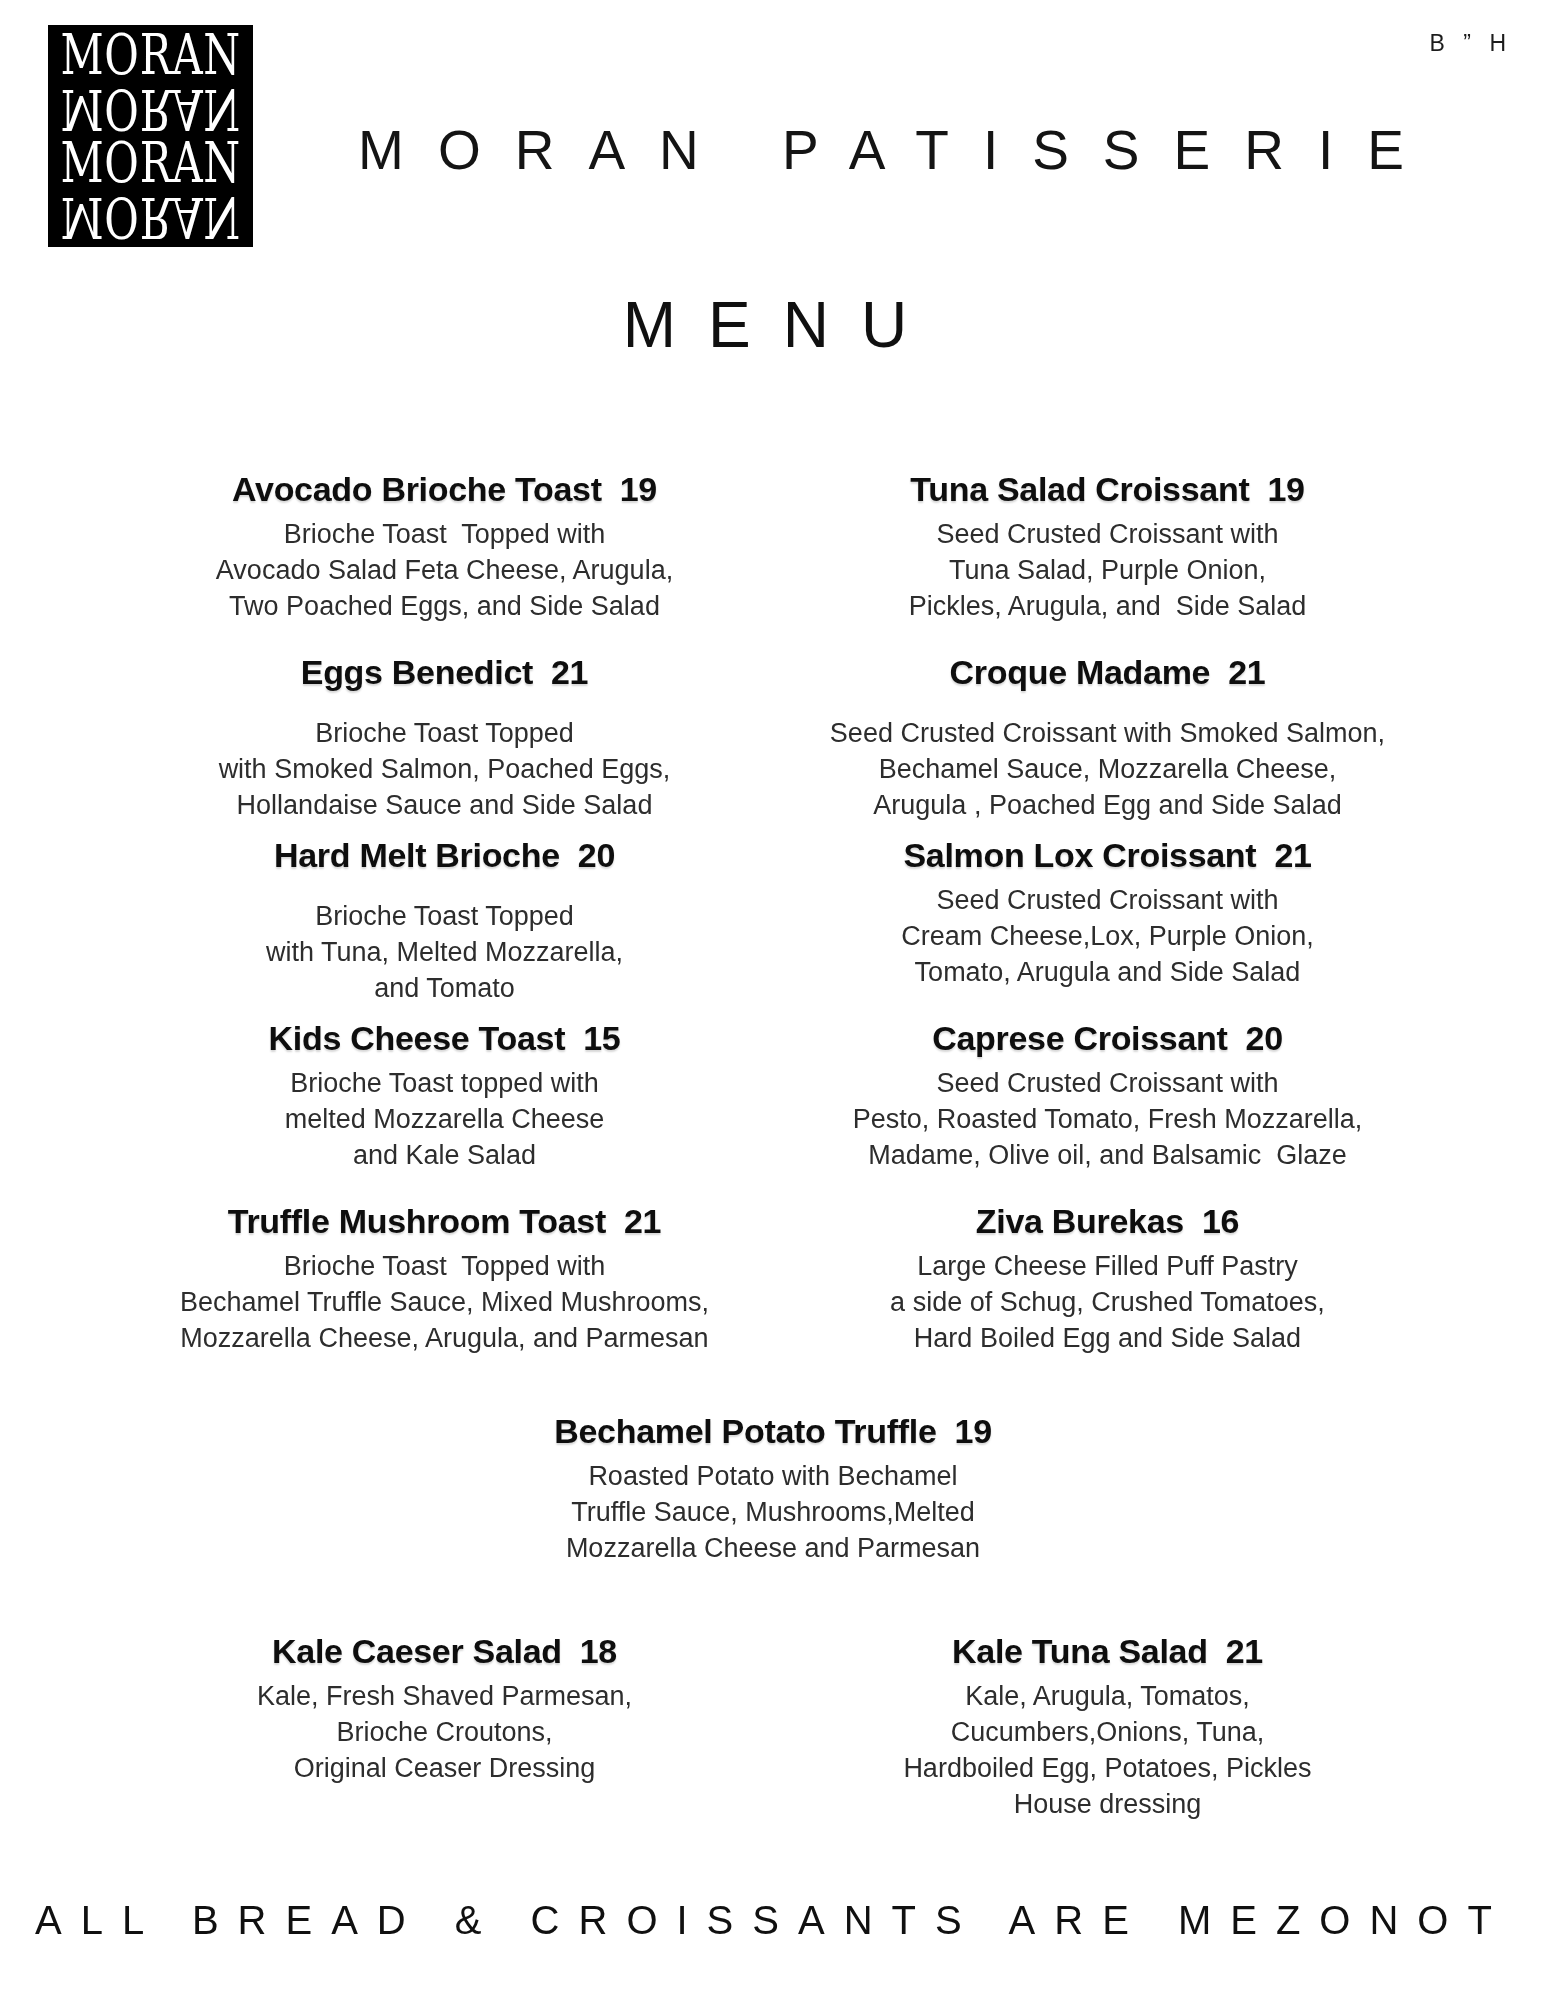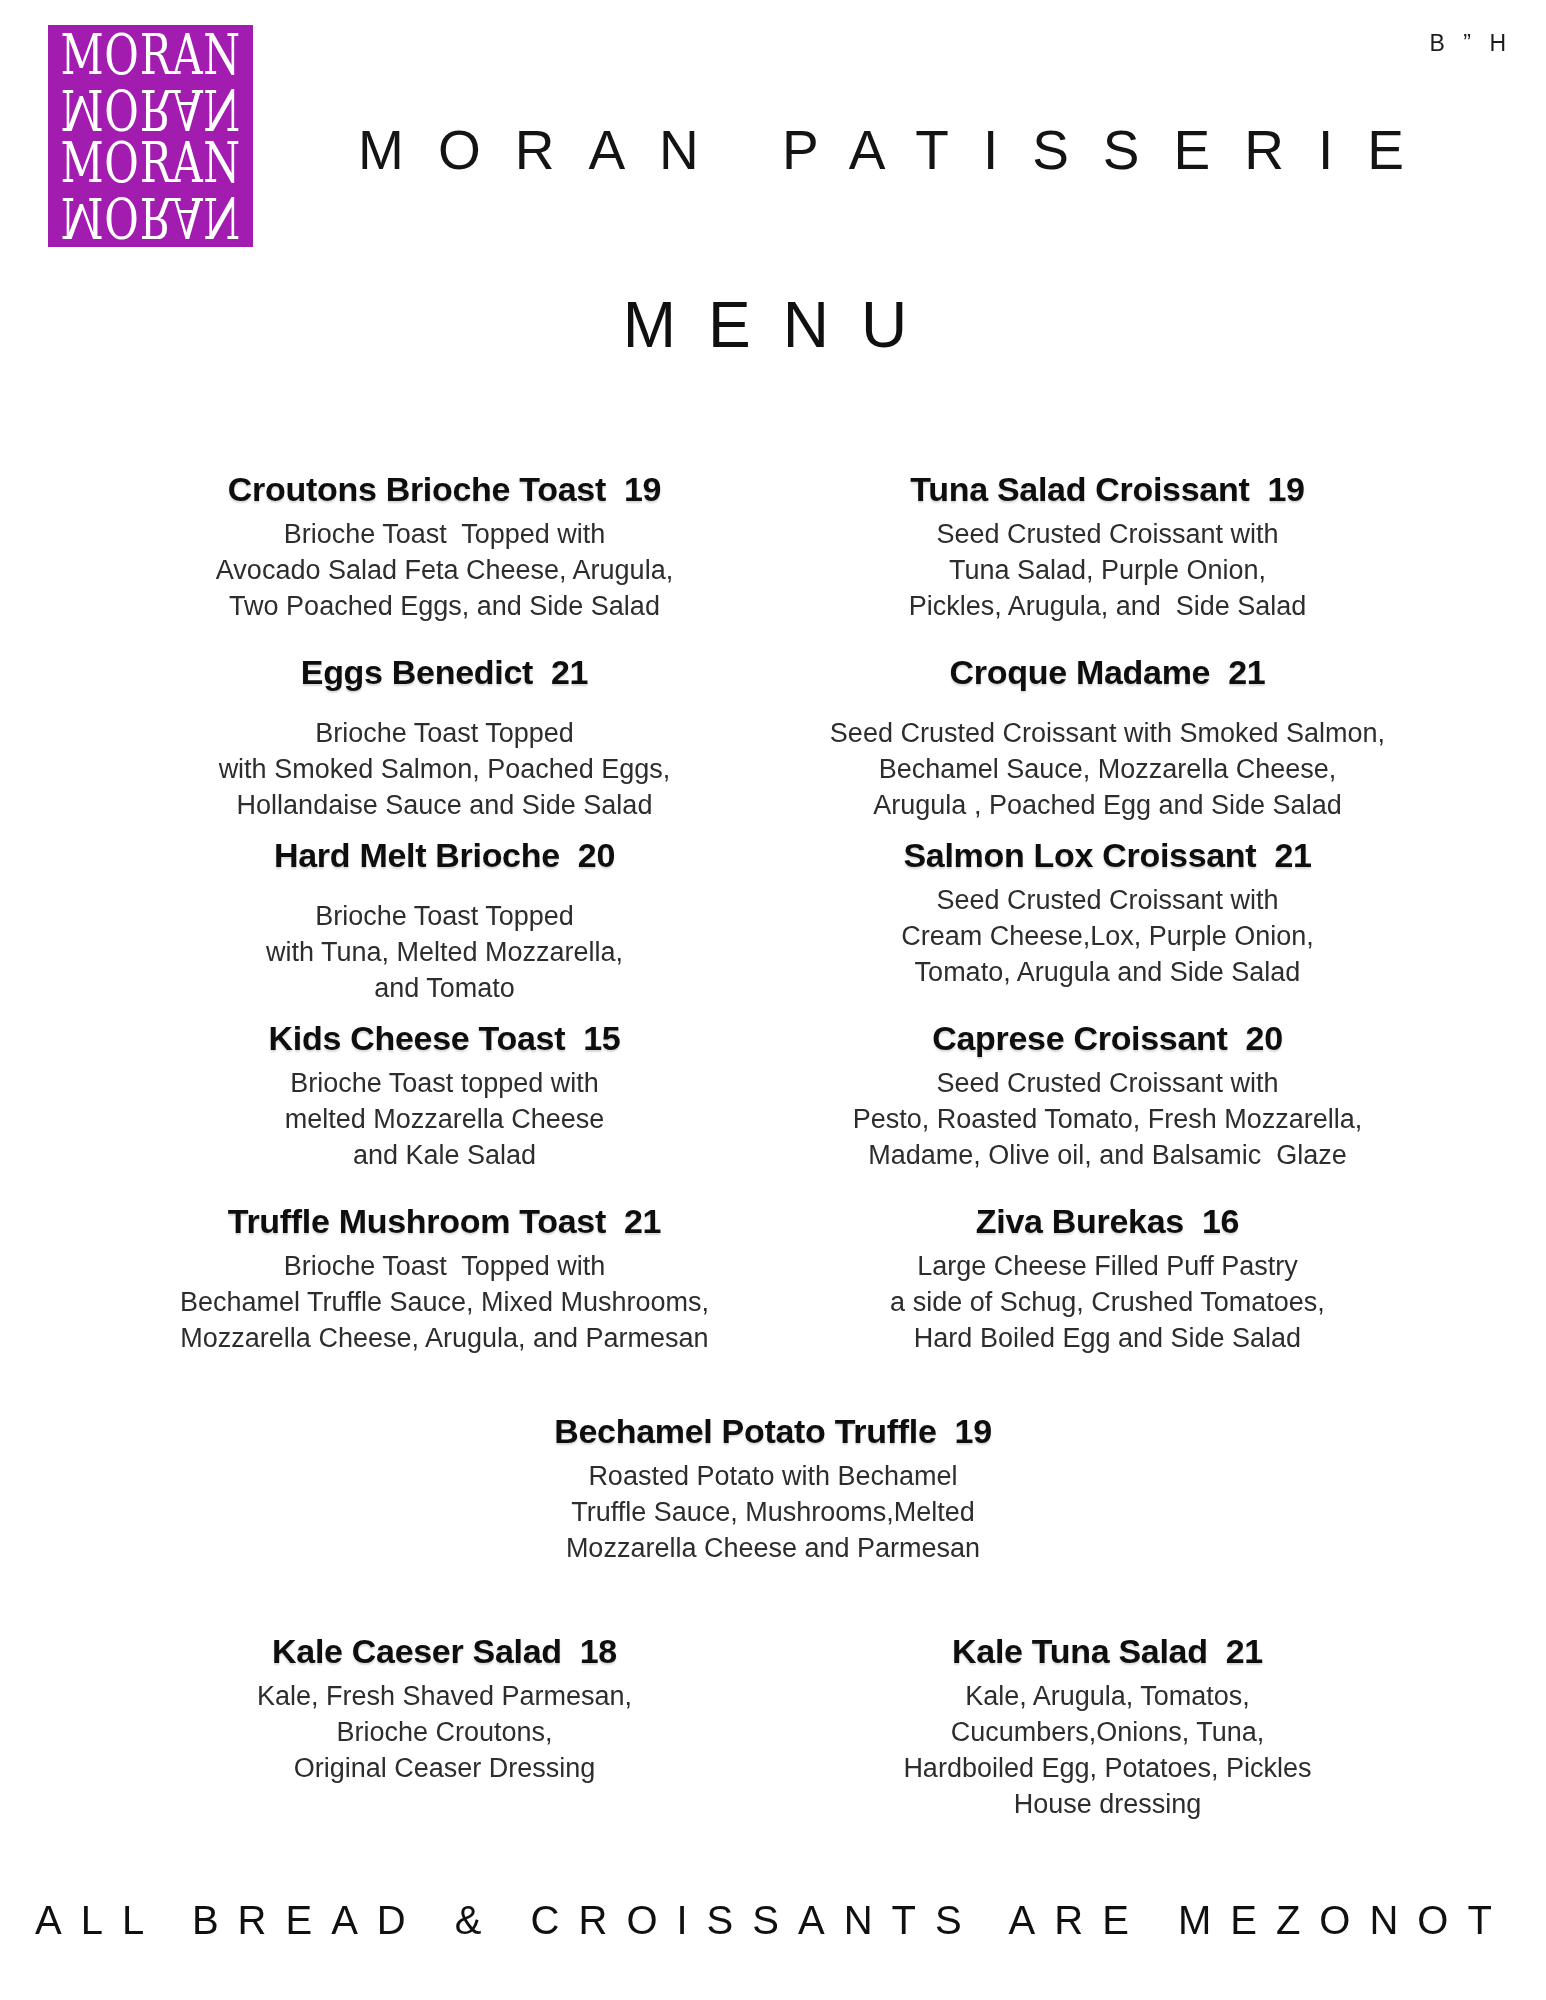--- a/index.html
+++ b/index.html
@@ -13,21 +13,21 @@
   }
 
   
   .bh {
     position: absolute; top: 30px; right: 34px;
     font-size: 23px; letter-spacing: 6px; color: #1c1c1c;
   }
   .logo {
     position: absolute; left: 48px; top: 25px;
     width: 205px; height: 222px;
-    background: #a21caf;
+    background: #000000;
     display: flex; flex-direction: column;
     align-items: center; justify-content: center;
     overflow: hidden;
   }
   .logo-row {
     font-family: "DejaVu Serif", serif;
     color: #ffffff;
     font-size: 54px; line-height: 54px;
     letter-spacing: 1px;
     transform: scale(0.78, 1.05);
@@ -107,21 +107,21 @@
   <div class="logo-row flip">MORAN</div>
 </div>
 
 <div class="brand">MORAN PATISSERIE</div>
 <div class="menu-title">MENU</div>
 
 <div class="columns cols-main">
 
   <div class="item">
     <div class="item-title">
-      <span>Croutons Brioche Toast</span><span class="item-price">19</span>
+      <span>Avocado Brioche Toast</span><span class="item-price">19</span>
     </div>
     <div class="item-desc">
       <span class="dl">Brioche Toast  Topped with</span>
       <span class="dl">Avocado Salad Feta Cheese, Arugula,</span>
       <span class="dl">Two Poached Eggs, and Side Salad</span>
     </div>
   </div>
 
   <div class="item">
     <div class="item-title">

